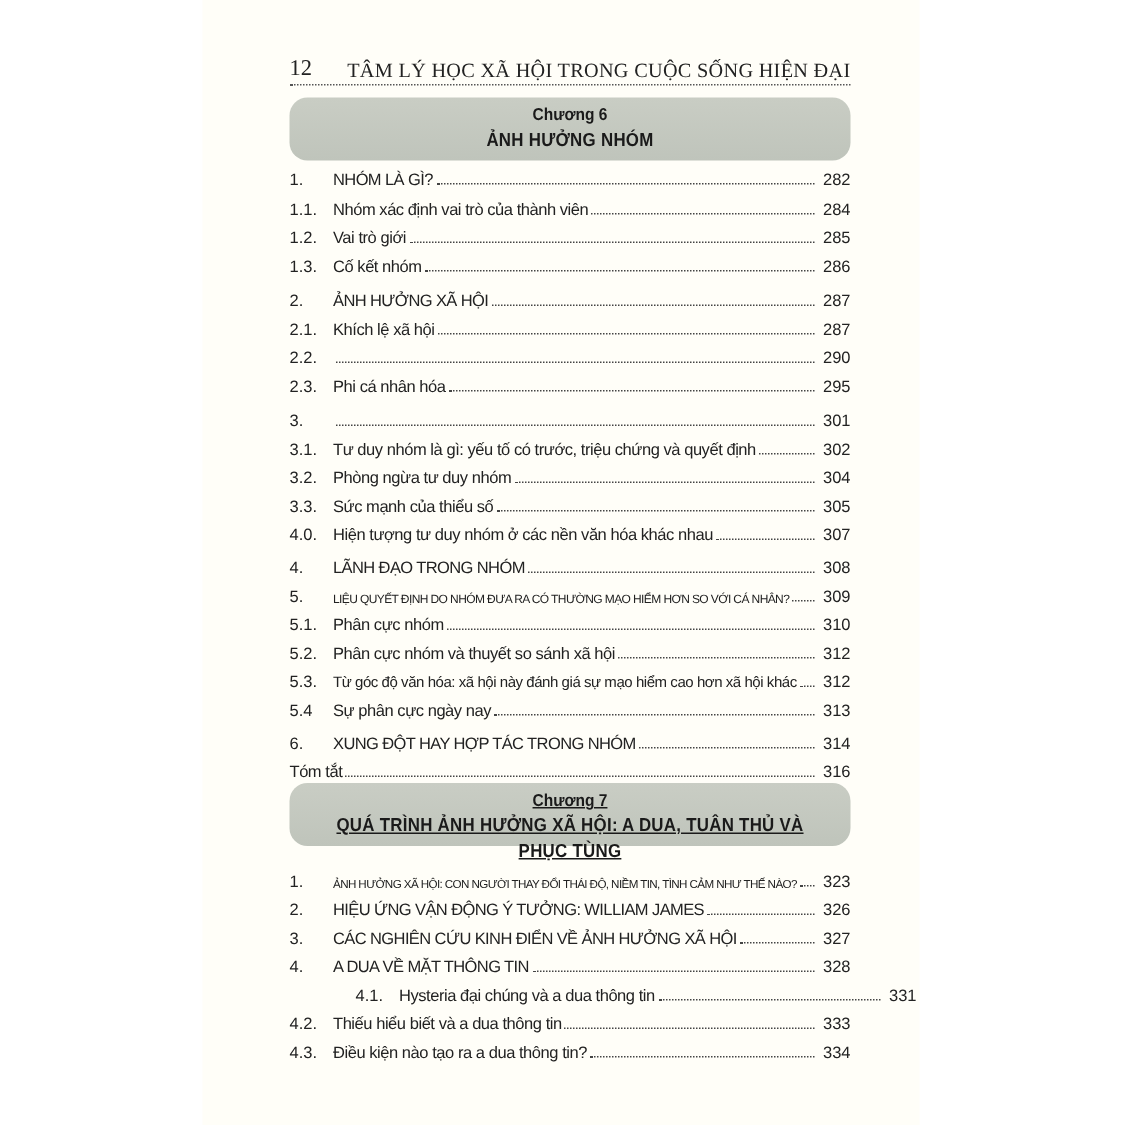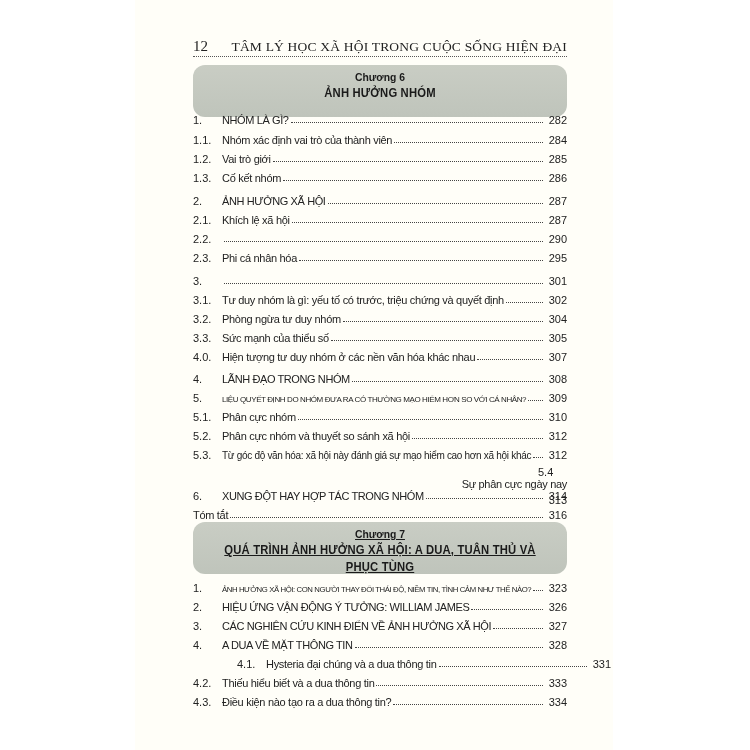--- a/index.html
+++ b/index.html
@@ -12,21 +12,21 @@
       background: #fffef8;
     }
     .running-head {
       position: absolute; left: 193px; top: 38px; width: 374px; height: 18px;
       border-bottom: 1px dotted #555;
       font-family: "Liberation Serif", serif; color: #222;
     }
     .page-num { position: absolute; left: 0; top: 0; font-size: 15px; }
     .book-title { position: absolute; right: 0; top: 1px; font-size: 13.5px; letter-spacing: 0.2px; }
     .chapter-box {
-      position: absolute; left: 193px; width: 374px; height: 52px;
+      position: absolute; left: 193px; width: 374px; height: 42px;
       background: linear-gradient(180deg, #c9cdc4 0%, #bfc4bb 100%);
       border-radius: 12px; text-align: center; color: #1a1a1a;
       font-family: "Liberation Sans Narrow", "Liberation Sans", sans-serif;
     }
     .chapter-num { font-size: 11.5px; font-weight: bold; margin-top: 5px; line-height: 15px; transform: scaleX(0.9); }
     .chapter-title { font-size: 12.5px; font-weight: bold; line-height: 17px; letter-spacing: 0.2px; transform: scaleX(0.9); }
     .toc-row {
       position: absolute; left: 193px; width: 374px; height: 14px;
       font-size: 11px; color: #222; display: flex; align-items: flex-end;
       font-family: "Liberation Sans Narrow", "Liberation Sans", sans-serif;
@@ -152,21 +152,21 @@
       <span class="toc-label">Phân cực nhóm và thuyết so sánh xã hội</span>
       <span class="toc-dots"></span>
       <span class="toc-page">312</span>
     </div>
     <div class="toc-row" style="top: 447px;">
       <span class="toc-num">5.3.</span>
       <span class="toc-label" style="font-size: 10px;">Từ góc độ văn hóa: xã hội này đánh giá sự mạo hiểm cao hơn xã hội khác</span>
       <span class="toc-dots"></span>
       <span class="toc-page">312</span>
     </div>
-    <div class="toc-row" style="top: 466px; flex-direction: column;">
+    <div class="toc-row" style="top: 466px;">
       <span class="toc-num">5.4</span>
       <span class="toc-label">Sự phân cực ngày nay</span>
       <span class="toc-dots"></span>
       <span class="toc-page">313</span>
     </div>
     <div class="toc-row" style="top: 488px;">
       <span class="toc-num">6.</span>
       <span class="toc-label caps">XUNG ĐỘT HAY HỢP TÁC TRONG NHÓM</span>
       <span class="toc-dots"></span>
       <span class="toc-page">314</span>

